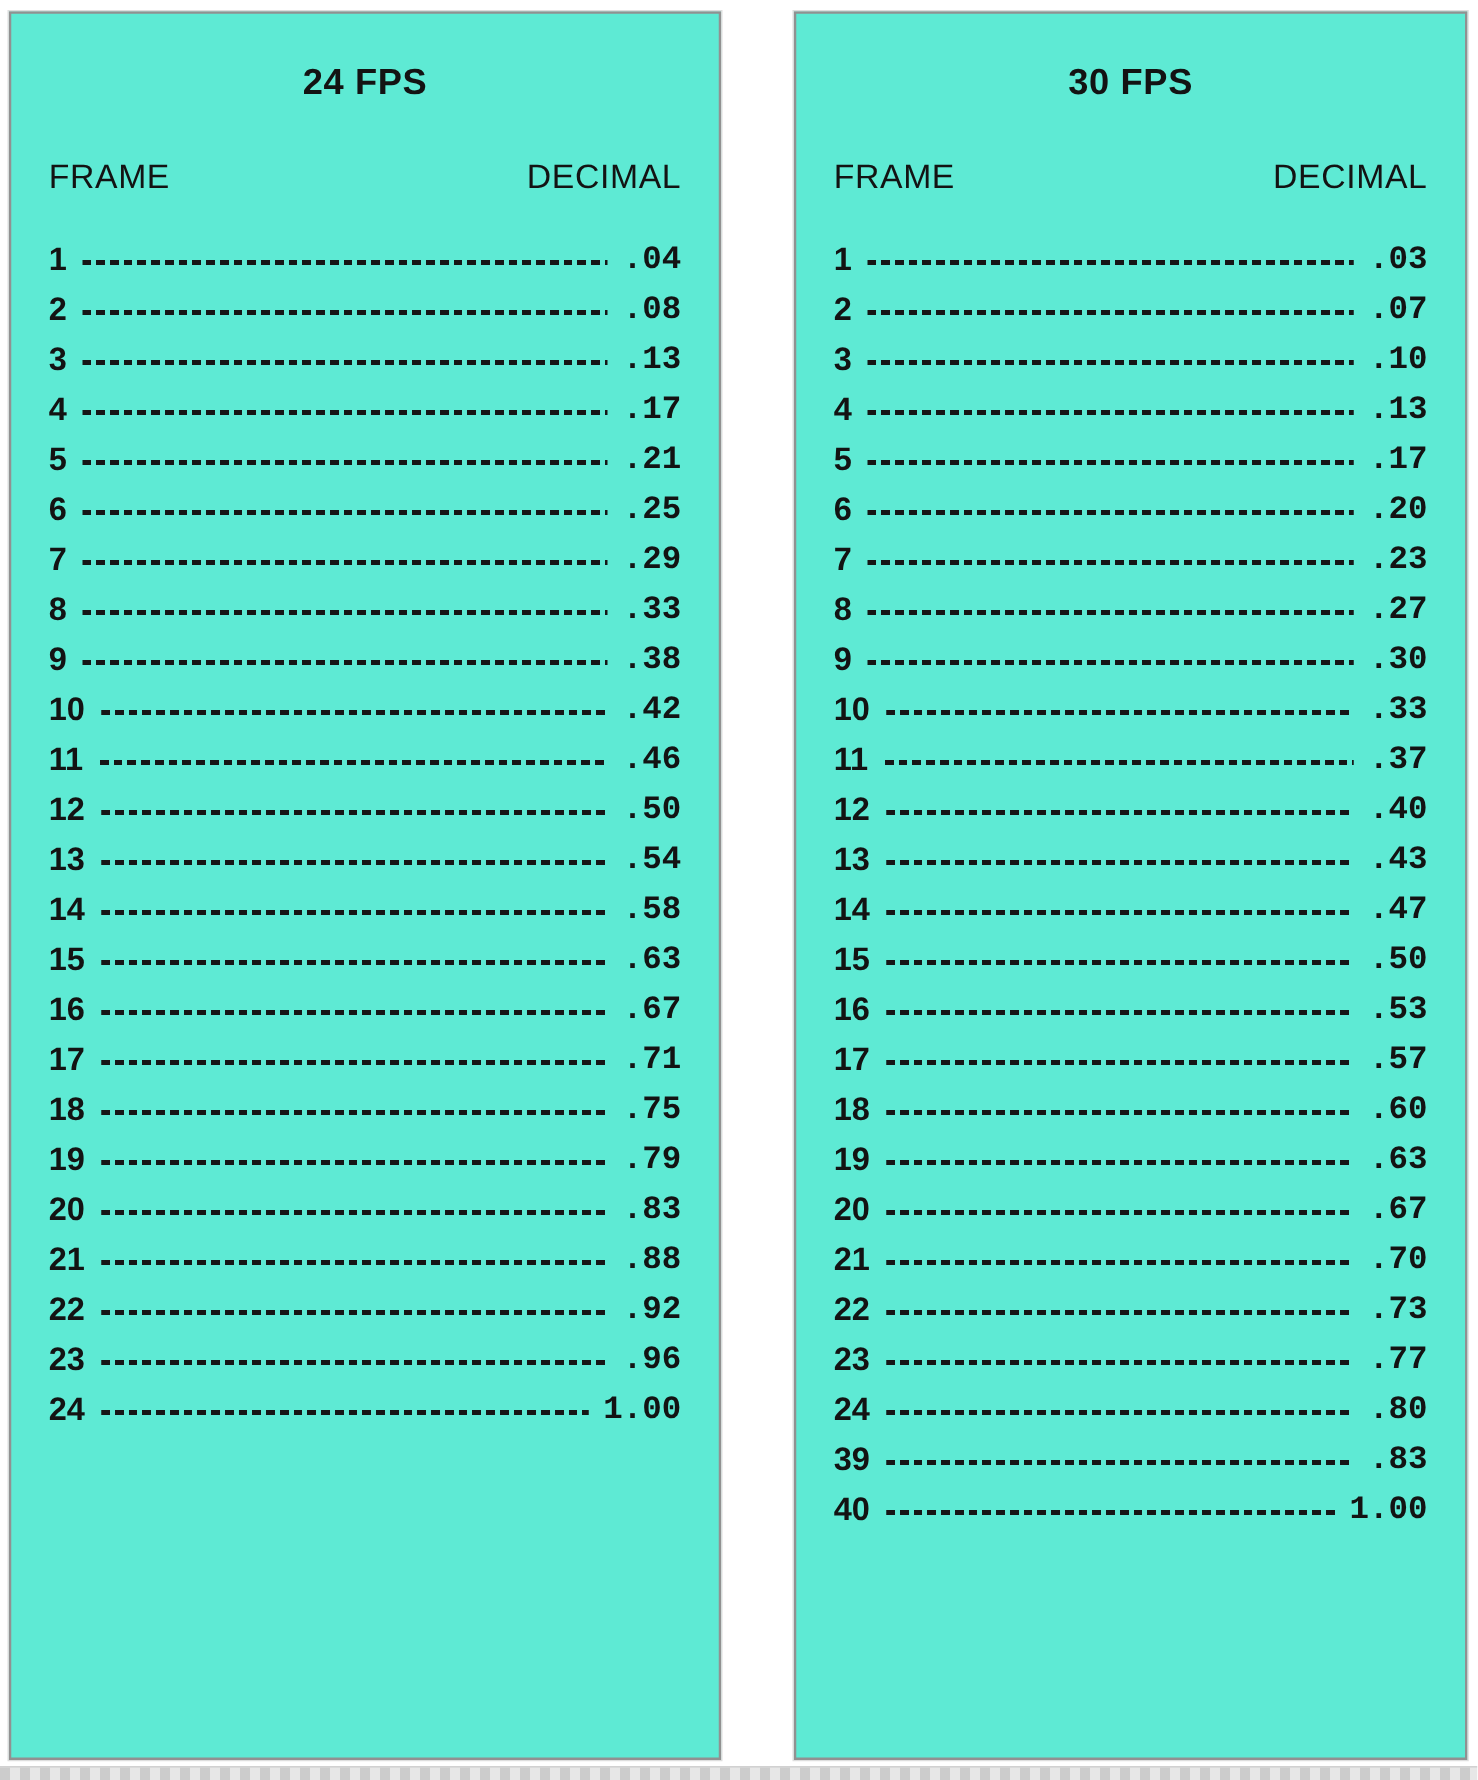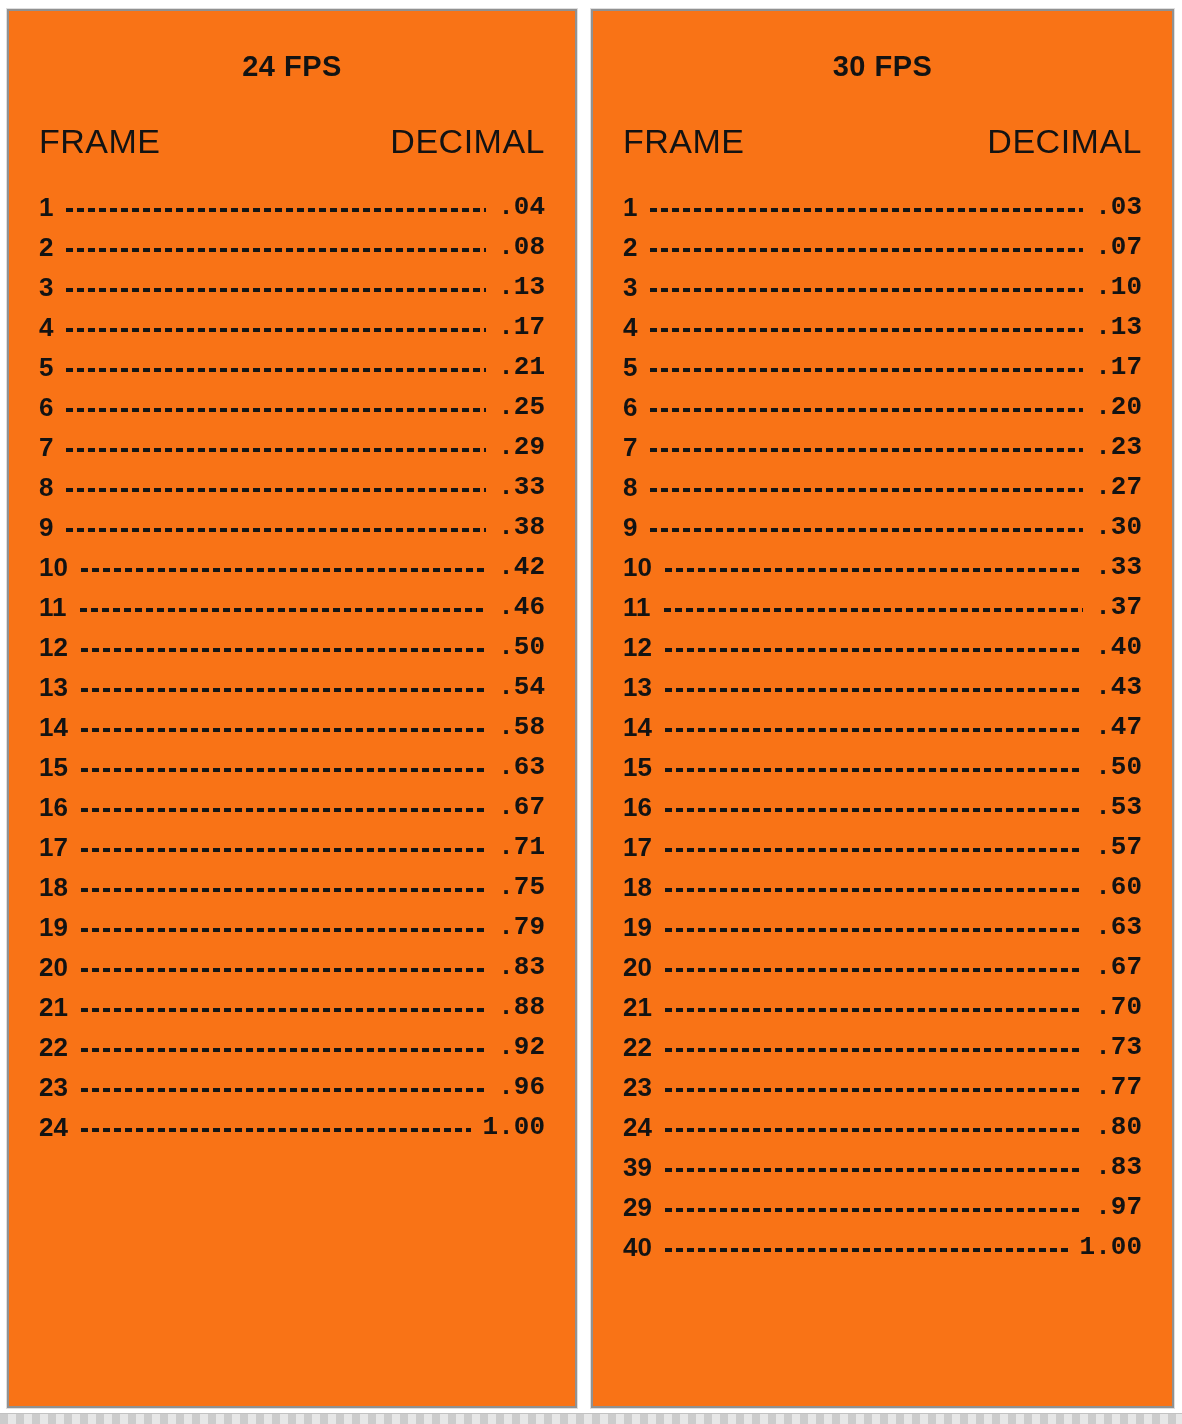--- a/index.html
+++ b/index.html
@@ -20,39 +20,39 @@
     overflow:hidden;
     position:relative;
   }
   .panels{
     position:absolute;
     top:9px;left:7px;right:8px;bottom:16px;
     display:flex;
     gap:14px;
   }
   .panel{
-    background:#f97316;
+    background:#5eead4;
     border:2px solid var(--panel-border);
     outline:1px solid var(--panel-border-light);
     padding:38px 30px 0 30px;
   }
   .panel-left{flex:0 0 570px;}
-  .panel-right{flex:1;}
+  .panel-right{flex:1;margin-left:44px;}
   .panel-title{
     text-align:center;
     font-size:29px;
     font-weight:700;
     line-height:34px;
     letter-spacing:0.5px;
   }
   .panel-headers{
     display:flex;
     justify-content:space-between;
     margin-top:42px;
-    font-size:34px;
+    font-size:27px;
     font-weight:400;
     line-height:32px;
     letter-spacing:0.5px;
   }
   .rows{margin-top:30px;}
   .row{
     display:flex;
     align-items:center;
     height:40px;
     font-size:26px;
@@ -386,25 +386,20 @@
 
   <div class="row">
     <span class="frame-num">39</span>
     <span class="leader"></span>
     <span class="decimal-val">.83</span>
   </div>
 
 
 
 
-  <div class="row">
-    <span class="frame-num">29</span>
-    <span class="leader"></span>
-    <span class="decimal-val">.97</span>
-  </div>
 
   <div class="row">
     <span class="frame-num">40</span>
     <span class="leader"></span>
     <span class="decimal-val">1.00</span>
   </div>
 </div>
   </div>
 
 </div>

